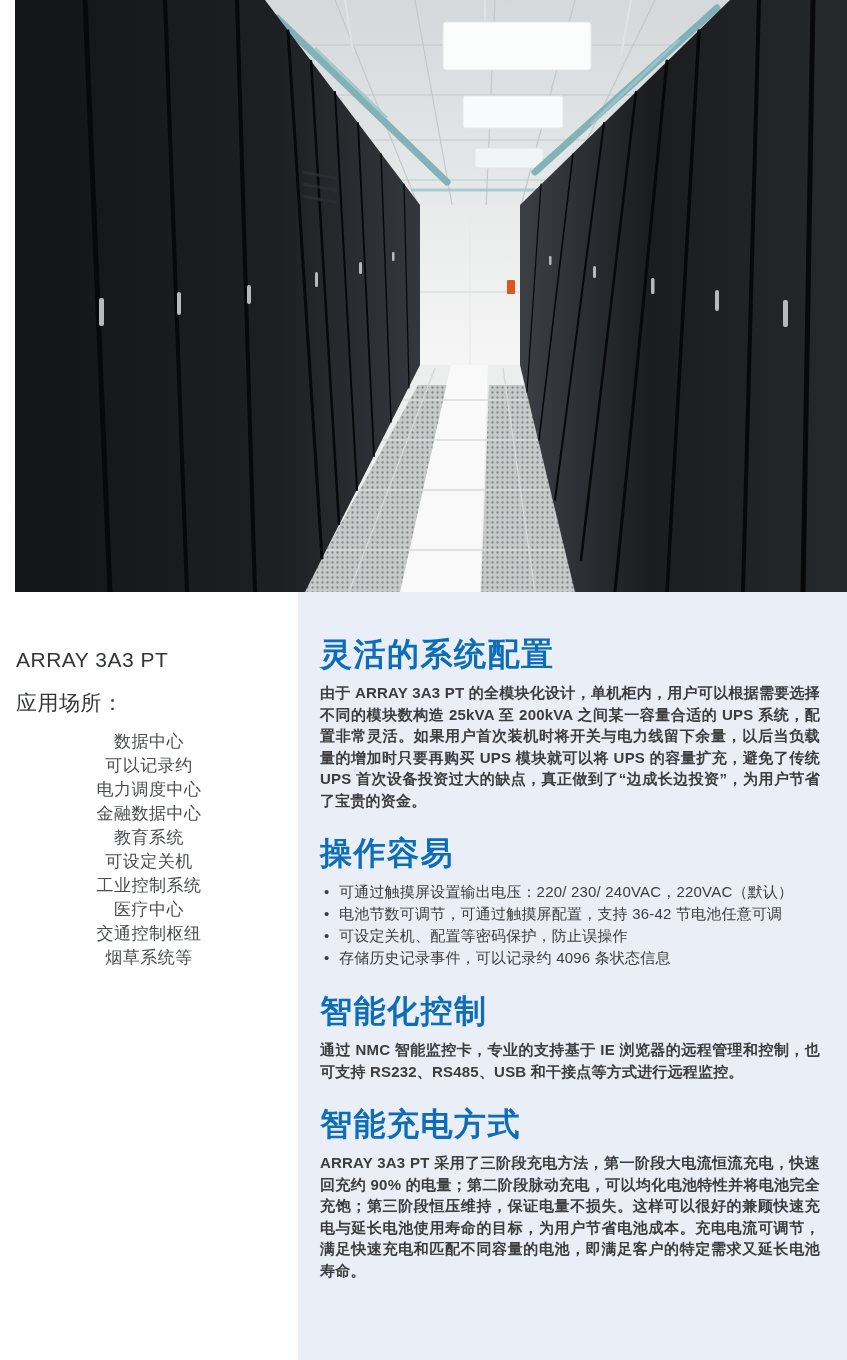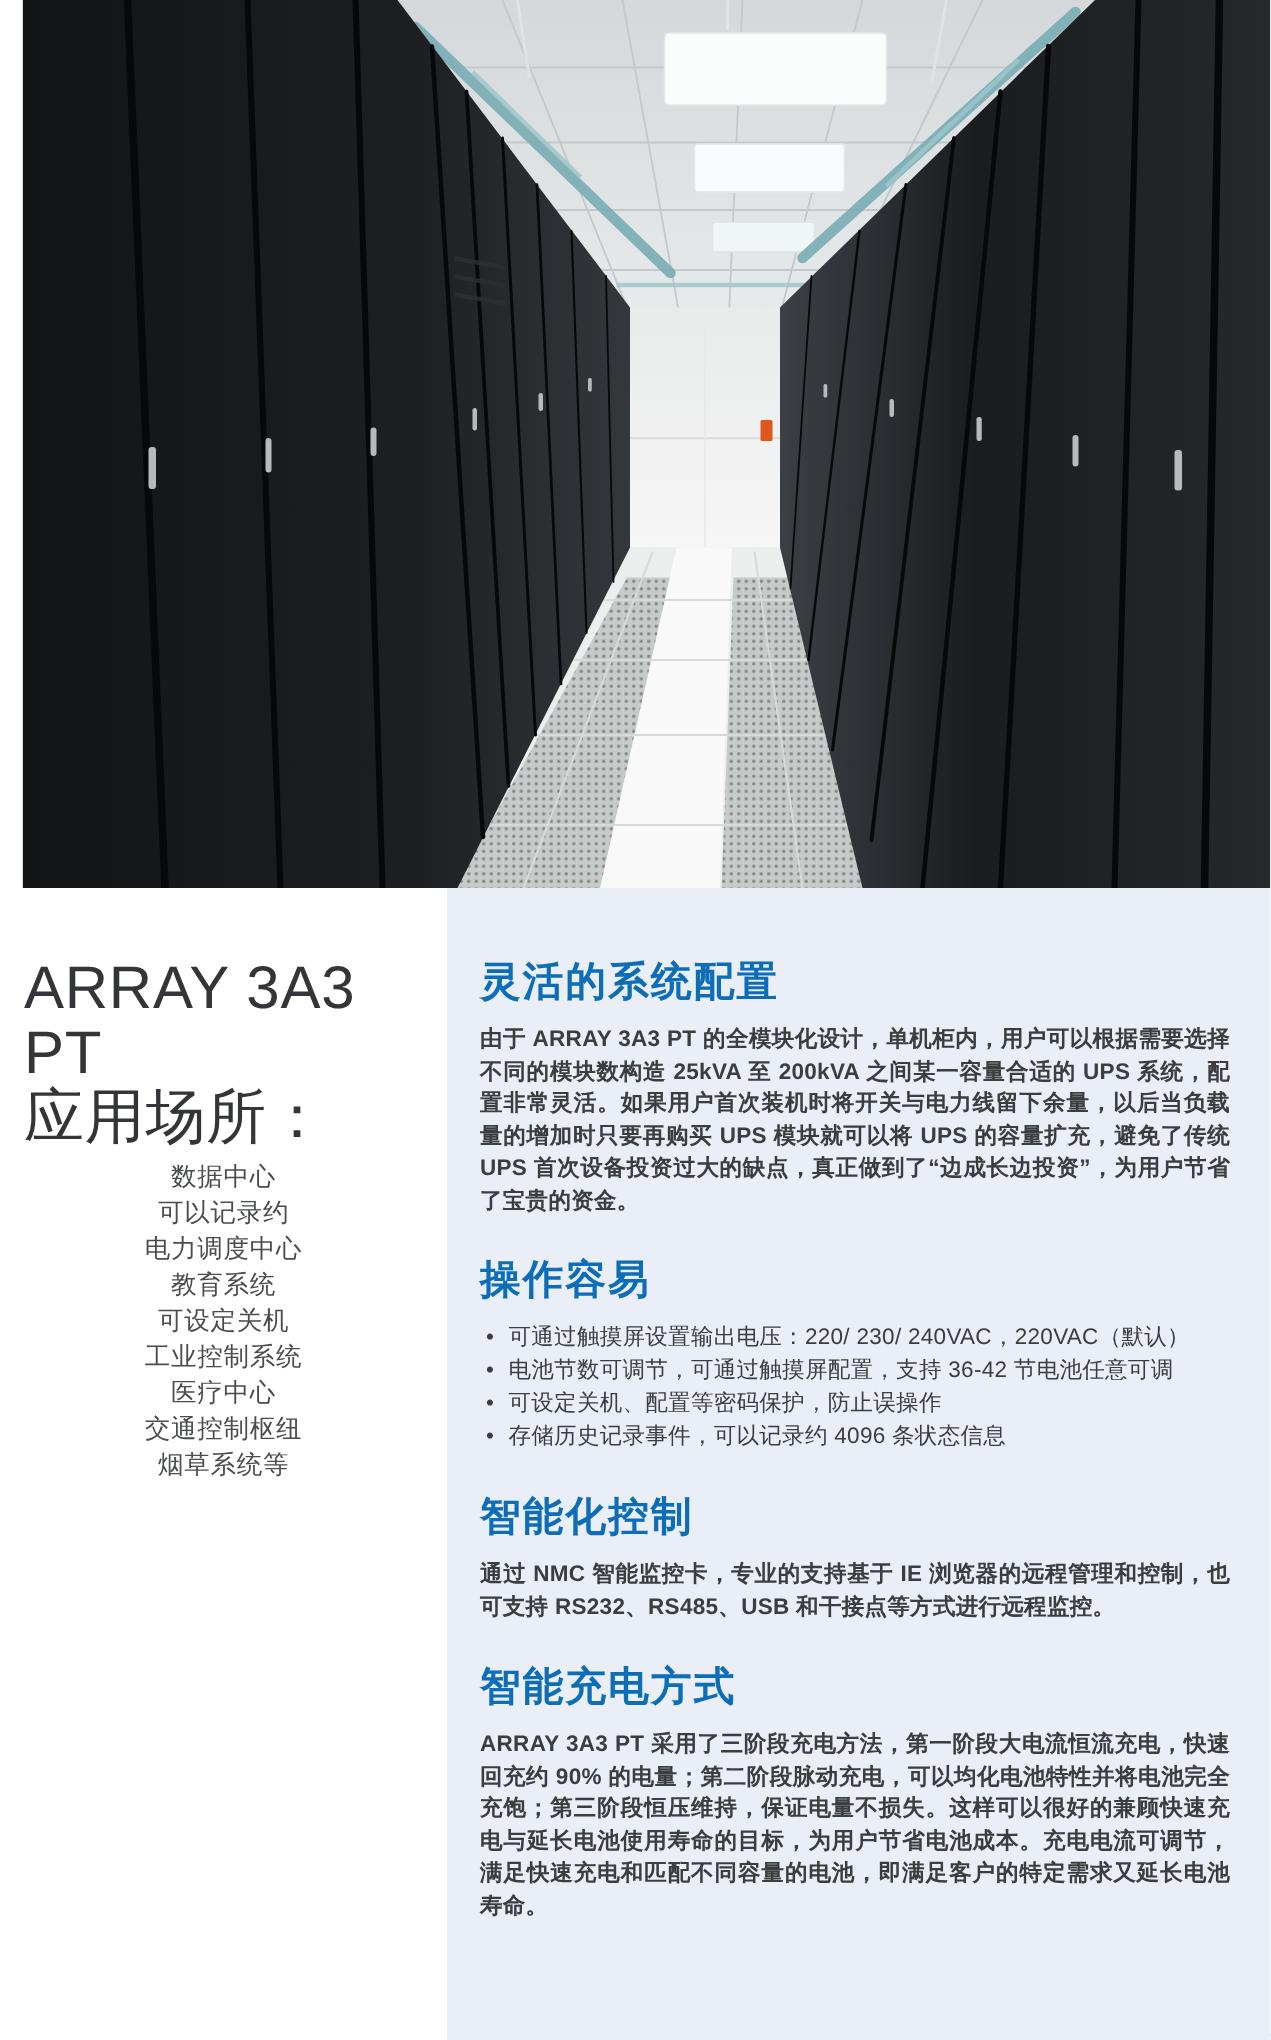--- a/index.html
+++ b/index.html
@@ -10,35 +10,35 @@
   }
   
   .photo{
     position:absolute;left:15px;top:0;width:832px;height:592px;
     overflow:hidden;background:#e8ebeb;
   }
   .photo svg{display:block;width:832px;height:592px;}
   
   .left-col{position:absolute;left:16px;top:638px;width:266px;}
   .apps-title{
-    margin:0 0 6px 0;font-size:40px;font-weight:400;color:#333538;
+    margin:0 0 6px 0;font-size:21px;font-weight:400;color:#333538;
     line-height:43px;letter-spacing:0.5px;
   }
   .apps-list{
     list-style:none;margin:0;padding:0;
     font-size:17px;line-height:24px;color:#4a4c4e;letter-spacing:0.5px;text-align:center;
   }
   
   .right-panel{
     position:absolute;left:298px;top:592px;width:549px;height:768px;
     background:#e9eef7;box-sizing:border-box;padding:44px 27px 0 22px;
   }
   .feature + .feature{margin-top:24px;}
   .feature-heading{
-    margin:0 0 10px 0;font-size:27px;line-height:36px;font-weight:700;
+    margin:0 0 10px 0;font-size:32px;line-height:36px;font-weight:700;
     color:#0d6eb7;letter-spacing:1.5px;
   }
   .feature-body{
     margin:0;font-size:15px;line-height:21.5px;color:#3b3d3f;
     text-align:justify;letter-spacing:0.2px;font-weight:bold;
   }
   .feature-bullets{
     list-style:none;margin:0;padding:0;font-size:15px;line-height:22px;
     color:#3b3d3f;letter-spacing:0.2px;
   }
@@ -184,20 +184,21 @@
     </g>
   </svg>
 </div>
 
 <aside class="left-col">
   <h2 class="apps-title"><span>ARRAY 3A3 PT</span><br><span>应用场所：</span></h2>
   <ul class="apps-list">
     <li>数据中心</li>
     <li>可以记录约</li>
     <li>电力调度中心</li>
+    <li>金融数据中心</li>
     <li>教育系统</li>
     <li>可设定关机</li>
     <li>工业控制系统</li>
     <li>医疗中心</li>
     <li>交通控制枢纽</li>
     <li>烟草系统等</li>
   </ul>
 </aside>
 
 <section class="right-panel">

